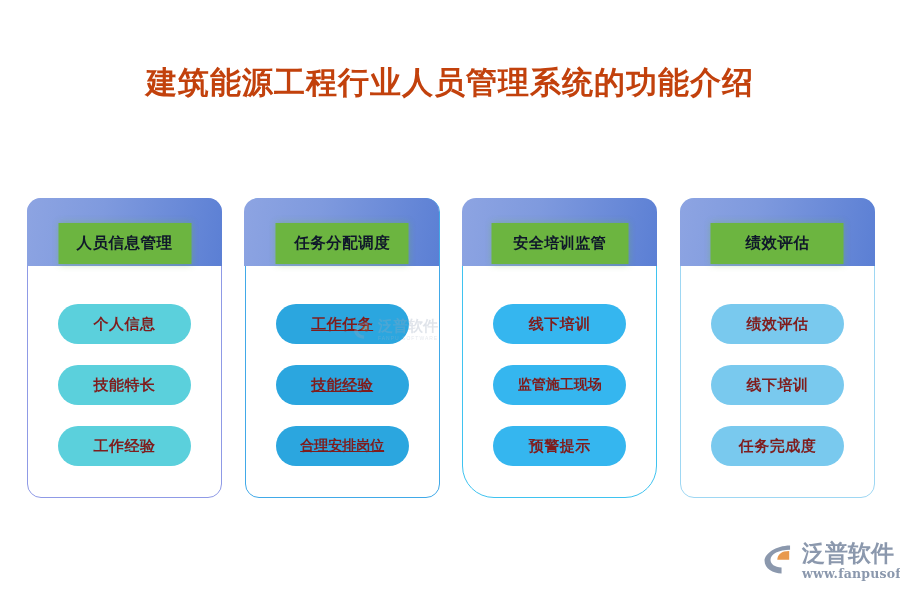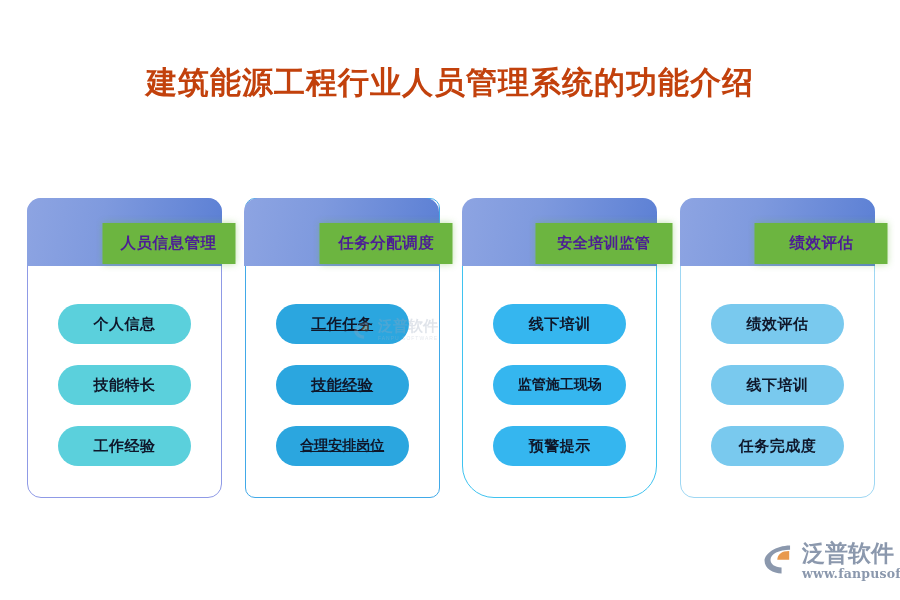--- a/index.html
+++ b/index.html
@@ -52,21 +52,21 @@
     position: relative;
     width: 195px;
     height: 300px;
     border-radius: 14px;
     background: #ffffff;
     box-sizing: border-box;
     border: 1.4px solid #8aa8e8;
     overflow: visible;
   }
   .card.c1 { border-color: #8f9ae6; }
-  .card.c2 { border-color: #41a9e8; border-radius: 10px; }
+  .card.c2 { border-color: #41a9e8; }
   .card.c3 { border-color: #3fc3f0; border-radius: 32px; }
   .card.c4 { border-color: #9ed7f3; }
 
   .card-head {
     position: absolute;
     left: -1.4px;
     top: -1.4px;
     width: 195px;
     height: 68px;
     border-radius: 14px 14px 0 0;
@@ -80,25 +80,24 @@
     top: 24px;
     width: 133px;
     height: 41px;
     background: #6cb540;
     display: flex;
     align-items: center;
     justify-content: center;
     font-family: "DejaVu Serif", "Liberation Serif", serif;
     font-size: 15.5px;
     font-weight: bold;
-    color: #4c1d95;
+    color: #0f172a;
     letter-spacing: 0.5px;
     white-space: nowrap;
     box-shadow: 0 0 7px rgba(108,181,64,0.45);
-    margin-left: 44px;
   }
   .card.c3 .card-badge { width: 137px; font-size: 15px; }
 
   .pill-list {
     position: absolute;
     left: 0;
     top: 105px;
     width: 100%;
     display: flex;
     flex-direction: column;
@@ -109,21 +108,21 @@
   .pill {
     width: 133px;
     height: 40px;
     border-radius: 20px;
     display: flex;
     align-items: center;
     justify-content: center;
     font-family: "DejaVu Serif", "Liberation Serif", serif;
     font-size: 15px;
     font-weight: bold;
-    color: #0f172a;
+    color: #7f1d1d;
     letter-spacing: 0.5px;
     white-space: nowrap;
   }
   .card.c1 .pill { background: #5bd0dc; }
   .card.c2 .pill { background: #2ba6df; text-decoration: underline; }
   .card.c3 .pill { background: #35b6ef; }
   .card.c4 .pill { background: #79c9ee; }
 
   .card.c2 .pill.wide,
   .card.c3 .pill.wide { font-size: 14px; letter-spacing: 0px; }

